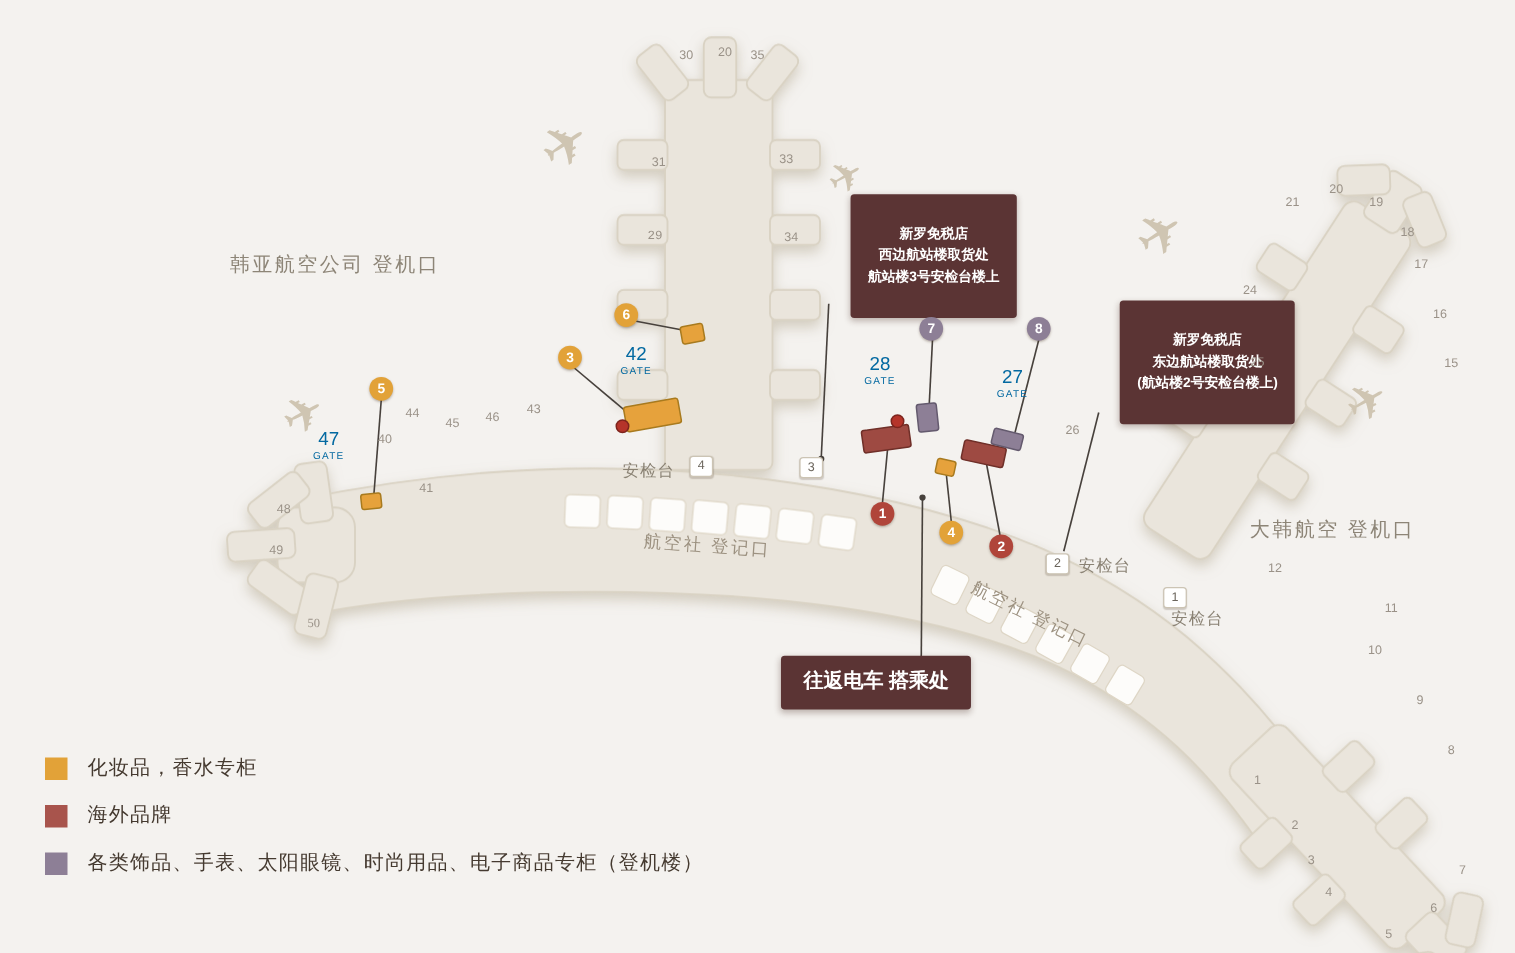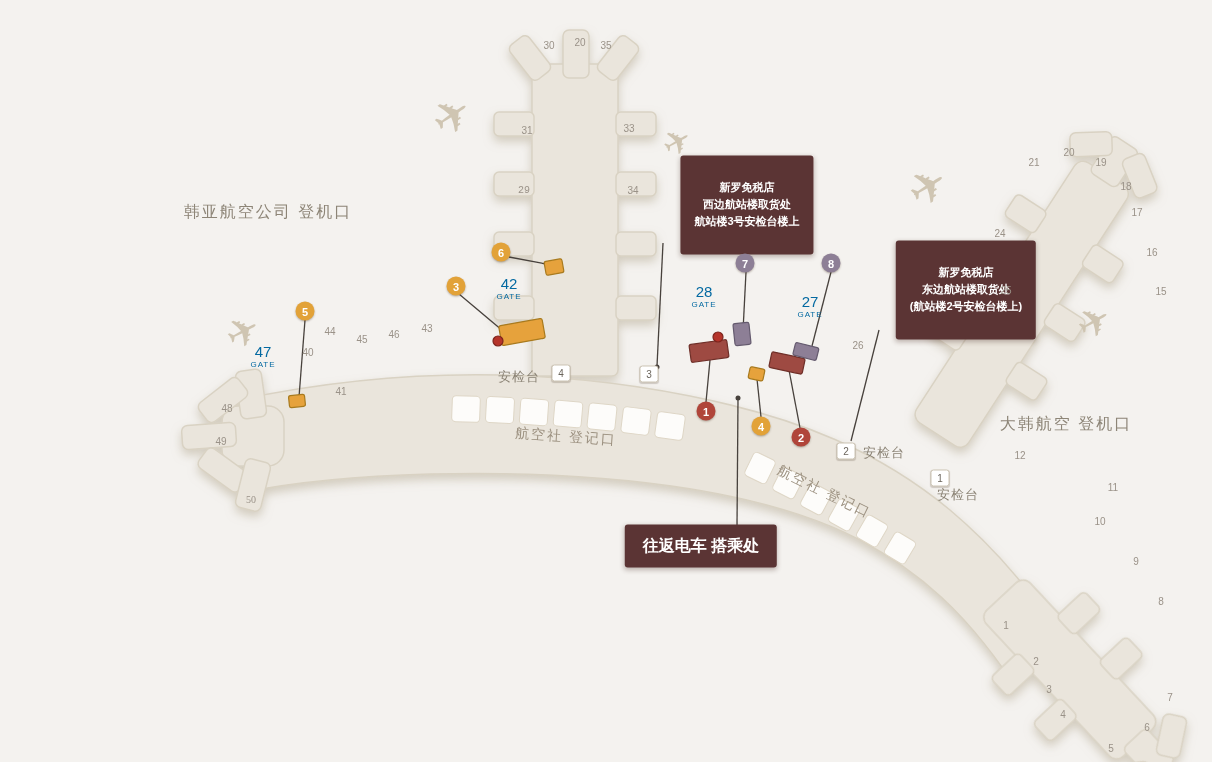--- a/index.html
+++ b/index.html
@@ -196,20 +196,34 @@
   </div>
   <div class="abs callout" style="left:966px;top:290px">
     <div>新罗免税店</div>
     <div>东边航站楼取货处</div>
     <div>(航站楼2号安检台楼上)</div>
   </div>
   <div class="abs callout single" style="left:701px;top:546px">
     <div>往返电车 搭乘处</div>
   </div>
 
+  <div class="legend">
+    <div class="legend-row">
+      <span class="swatch" style="background: rgb(226, 162, 56);"></span>
+      <span class="legend-text">化妆品，香水专柜</span>
+    </div>
+    <div class="legend-row">
+      <span class="swatch" style="background: rgb(168, 84, 76);"></span>
+      <span class="legend-text">海外品牌</span>
+    </div>
+    <div class="legend-row">
+      <span class="swatch" style="background: rgb(141, 127, 150);"></span>
+      <span class="legend-text">各类饰品、手表、太阳眼镜、时尚用品、电子商品专柜（登机楼）</span>
+    </div>
+  </div>
 
 <div class="abs gate-num" style="left: 549px; top: 45px;">30</div>
     <div class="abs gate-num" style="left: 580px; top: 42px;">20</div>
     <div class="abs gate-num" style="left: 606px; top: 45px;">35</div>
     <div class="abs gate-num" style="left: 527px; top: 130px;">31</div>
     <div class="abs gate-num" style="left: 629px; top: 128px;">33</div>
     <div class="abs gate-num" style="left: 524px; top: 190px; font-family: Liberation Mono, monospace;">29</div>
     <div class="abs gate-num" style="left: 633px; top: 190px;">34</div>
     <div class="abs gate-num" style="left: 858px; top: 345px;">26</div>
     <div class="abs gate-num" style="left: 1006px; top: 290px;">25</div>

